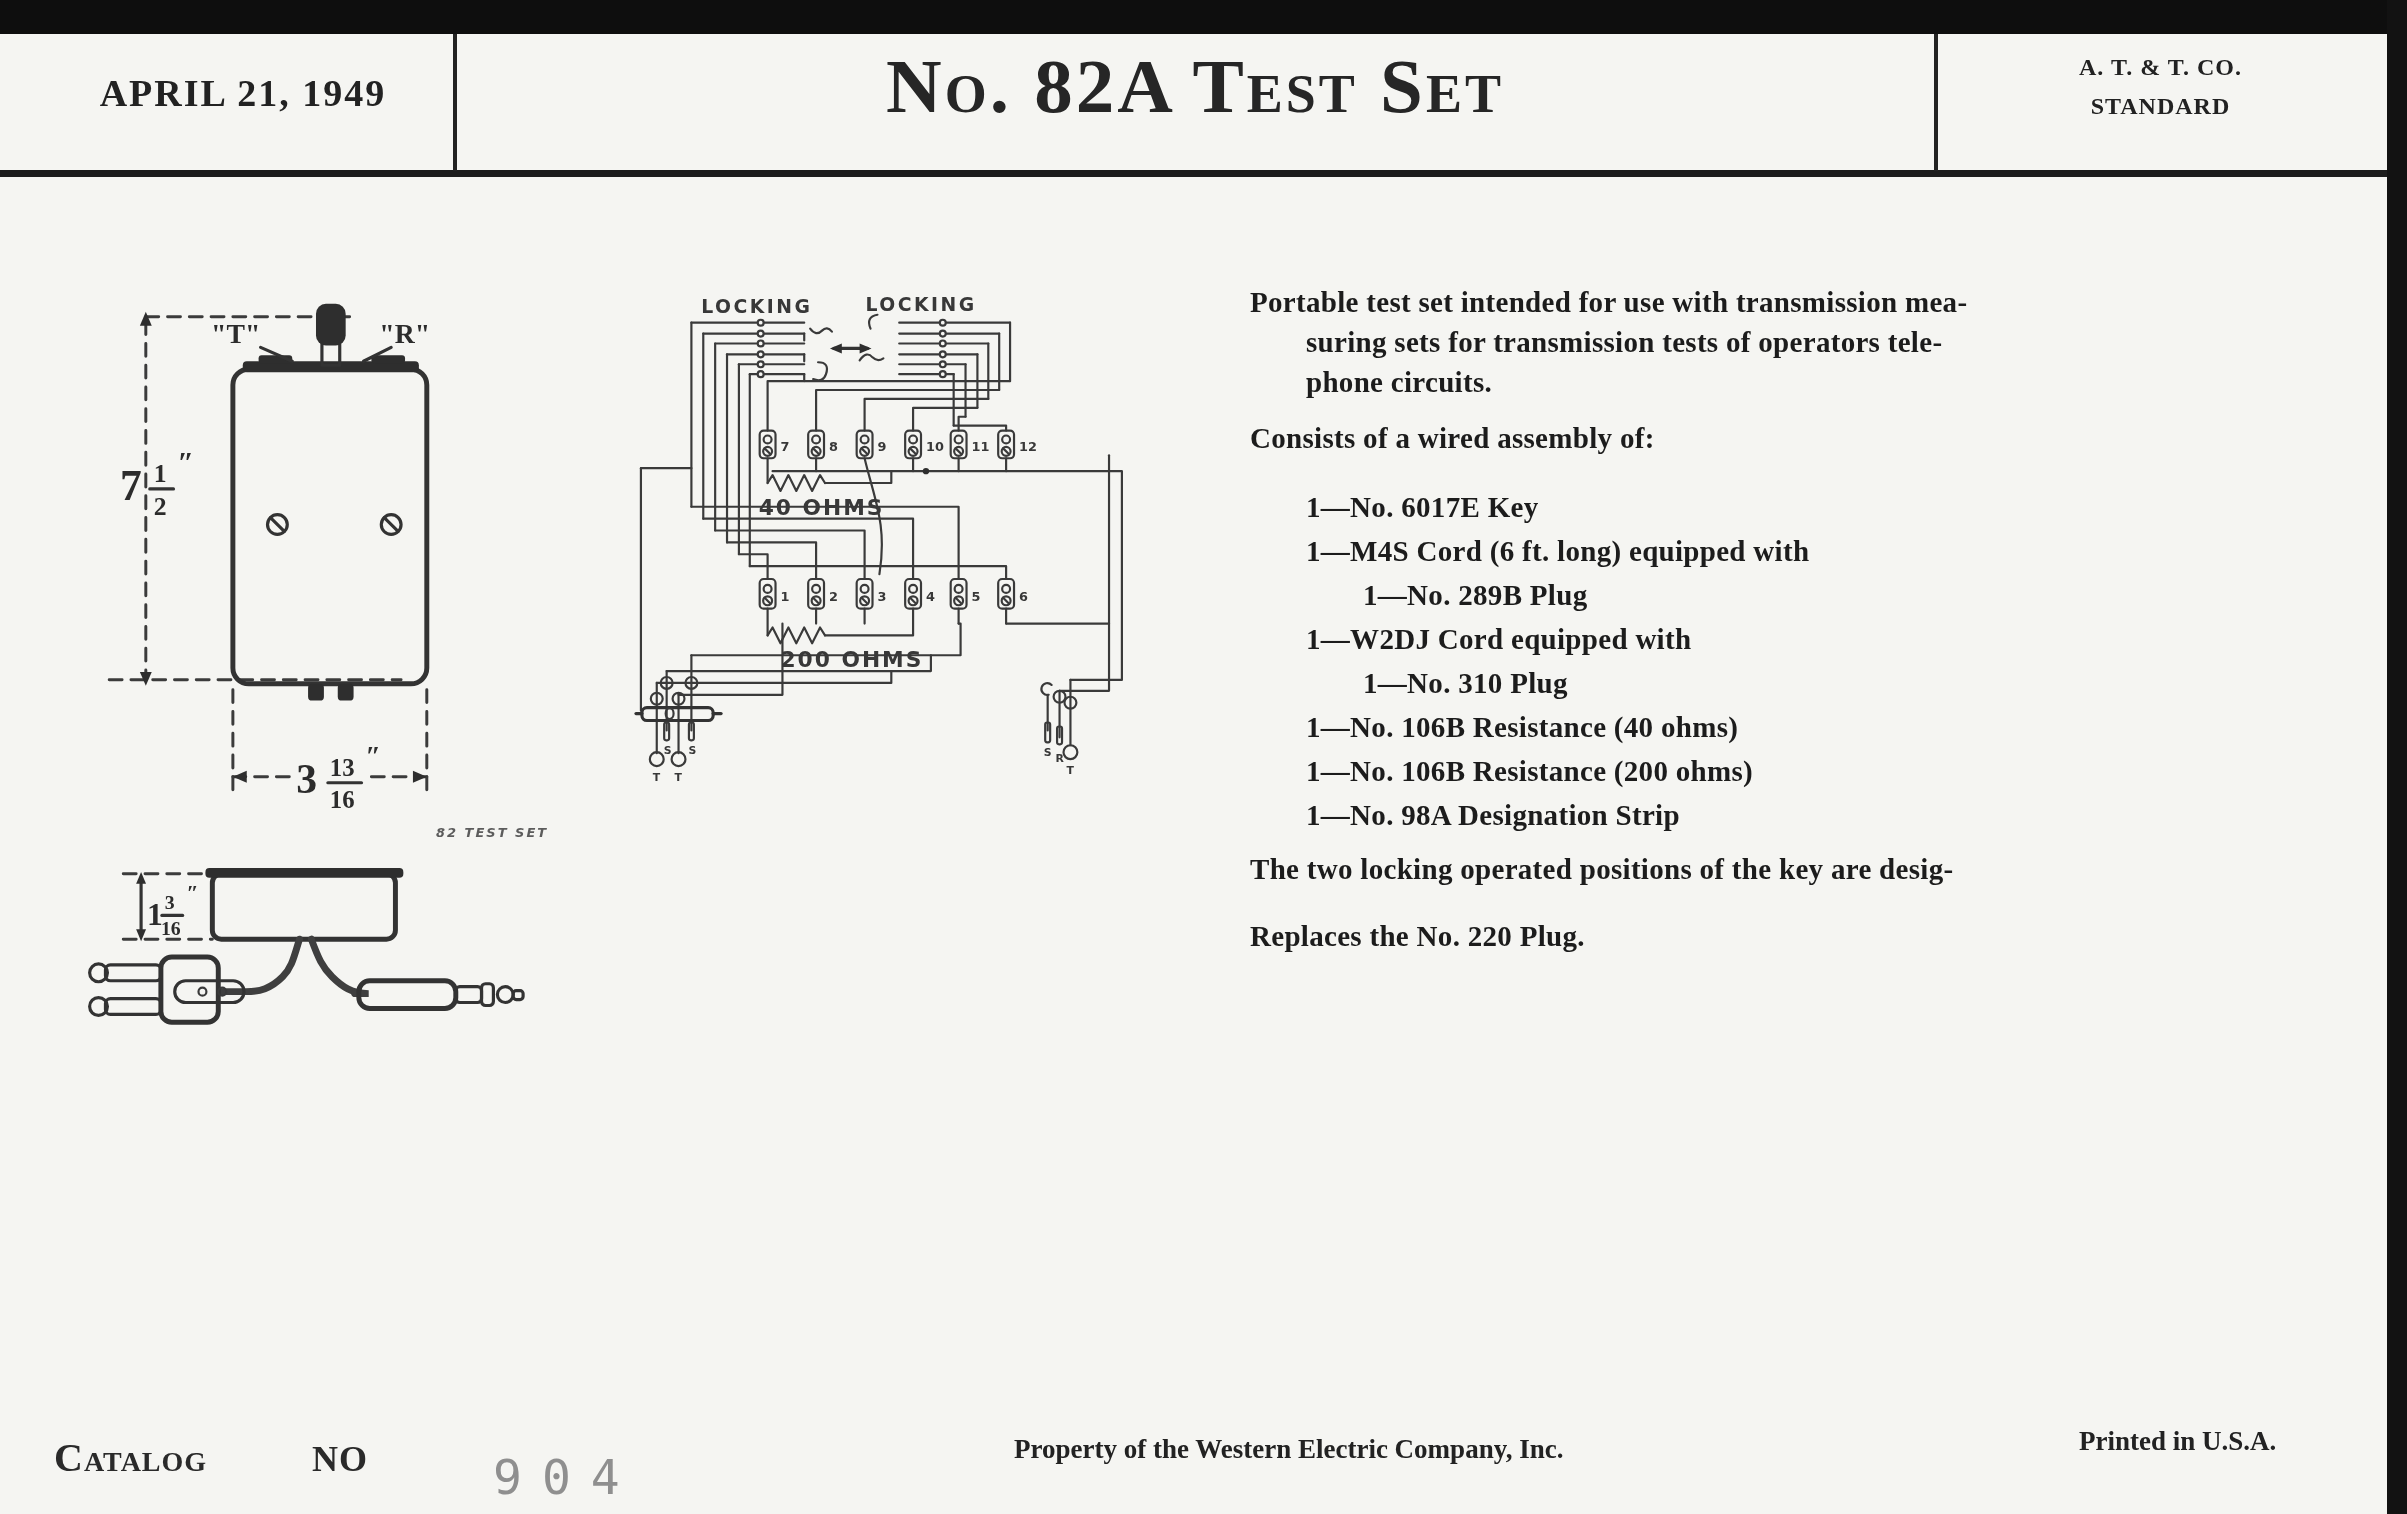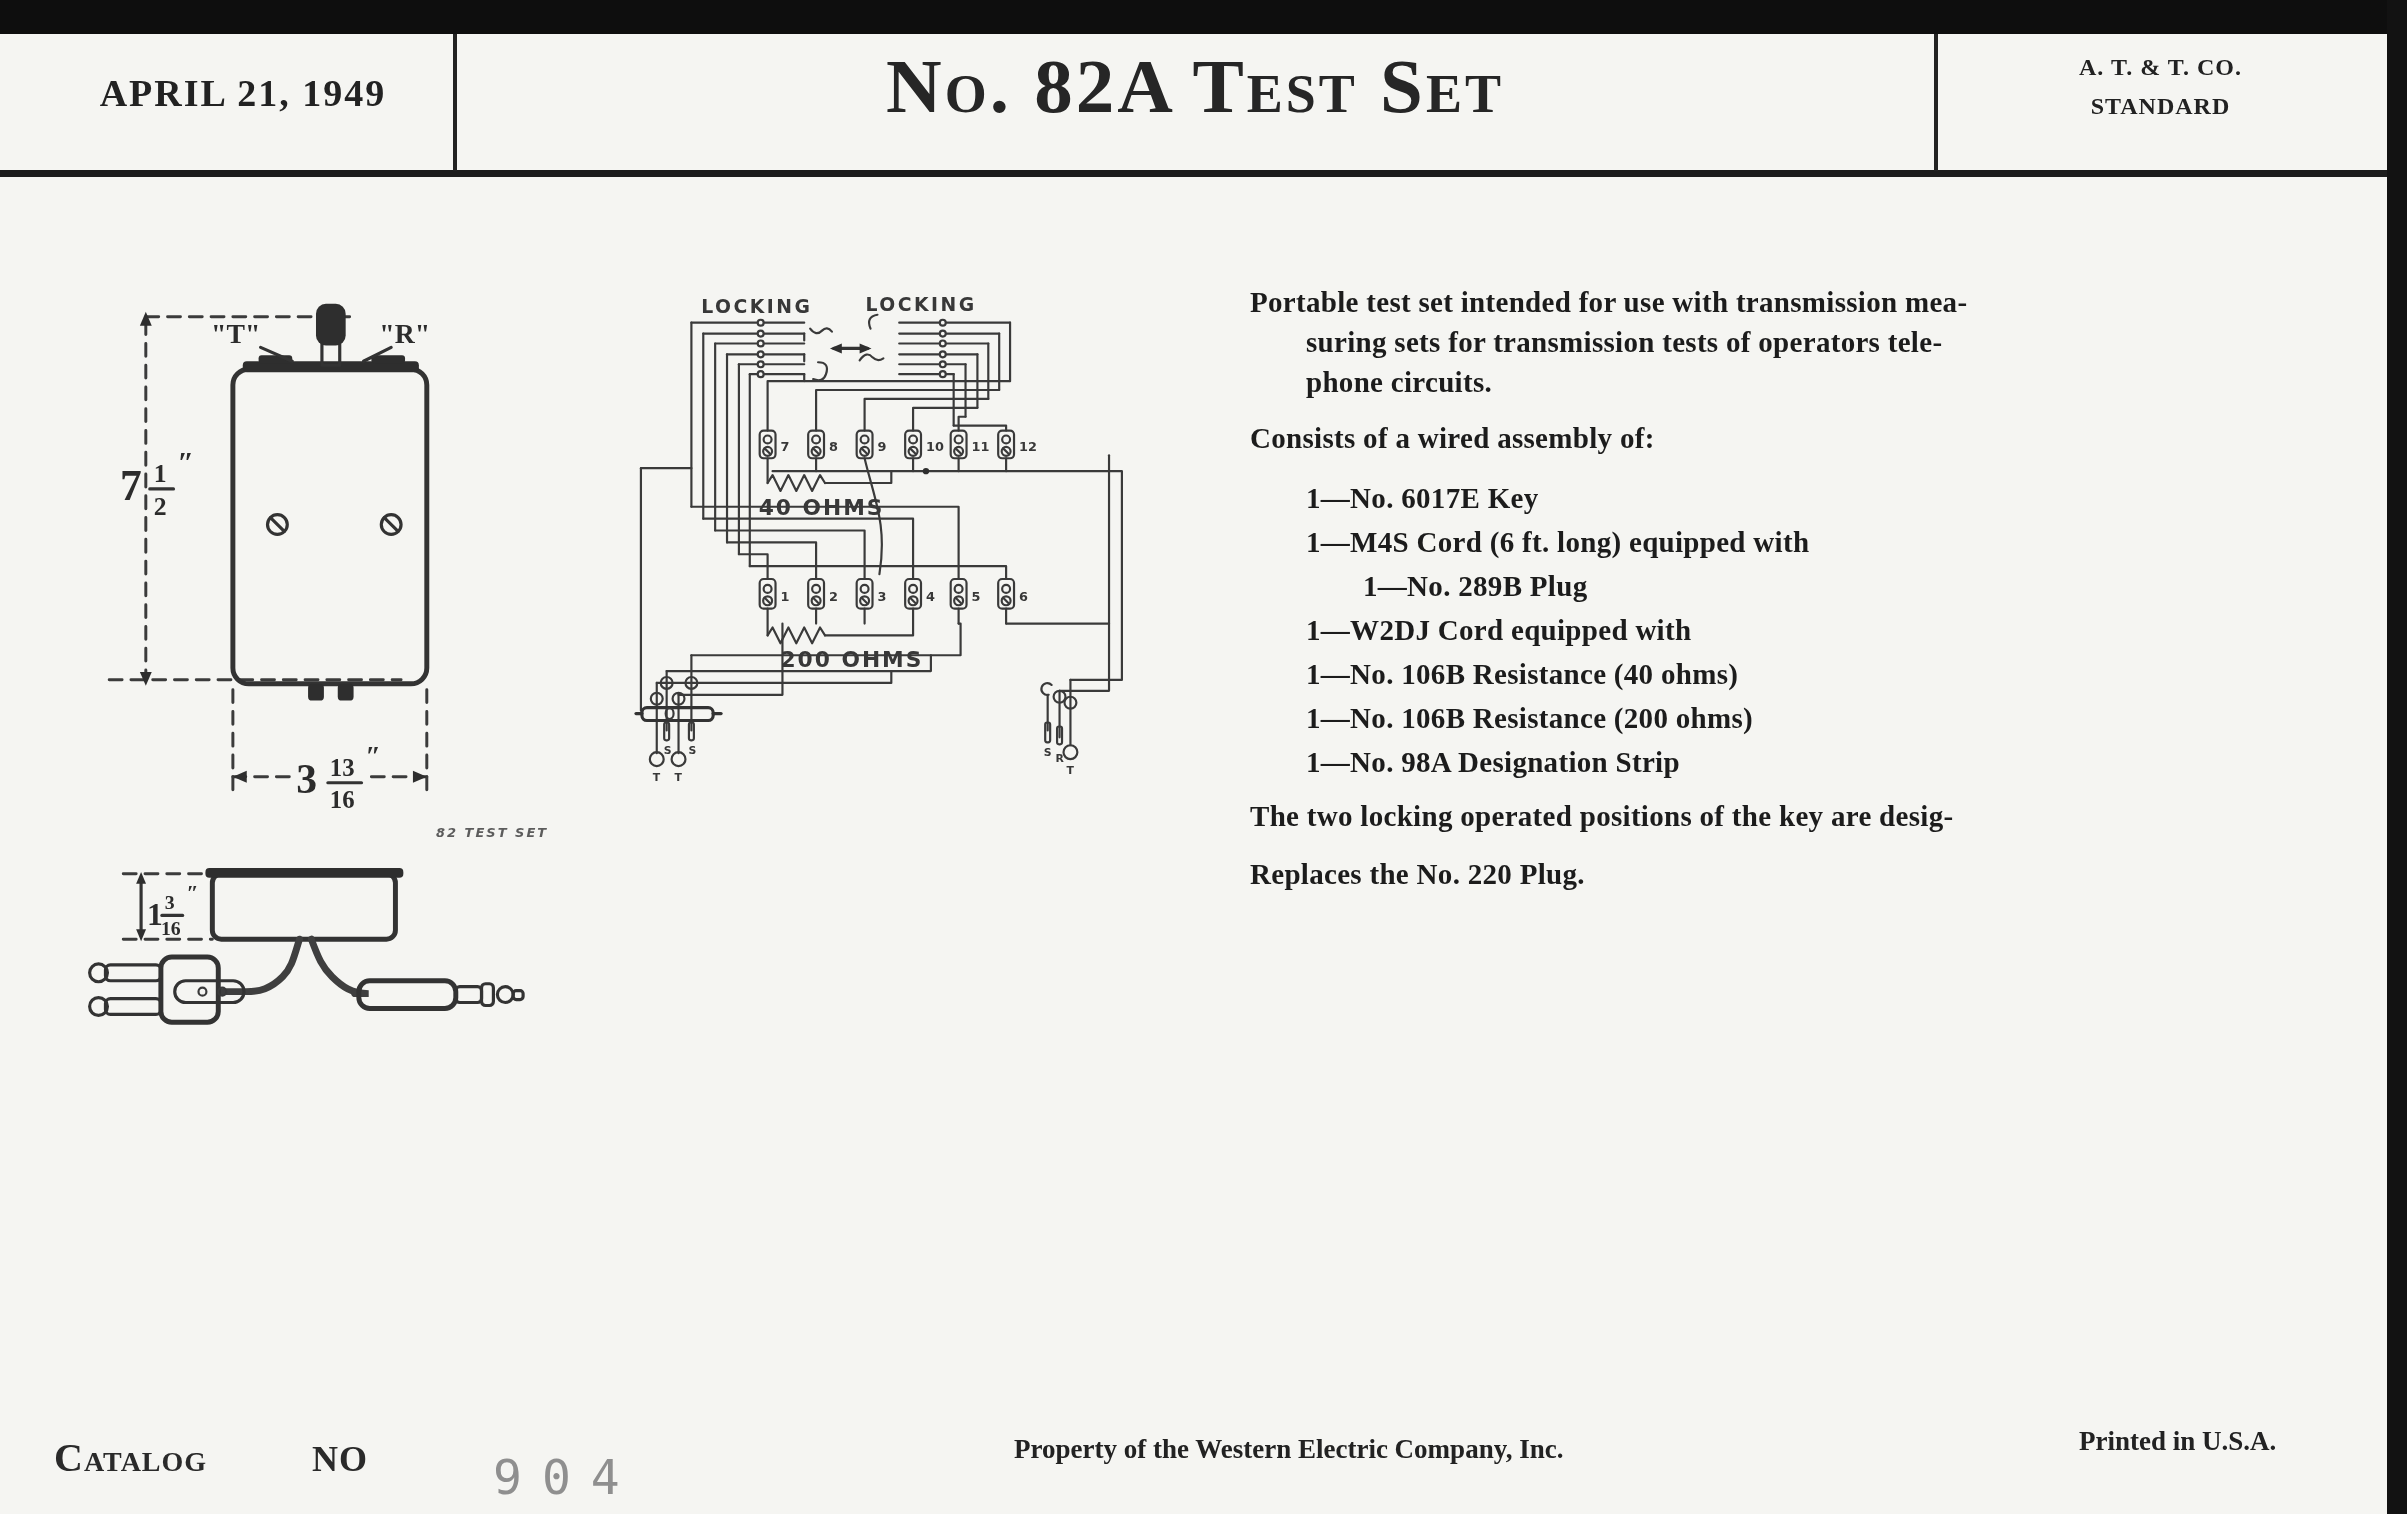--- a/index.html
+++ b/index.html
@@ -28,21 +28,21 @@
   }
 
   .desc{
     position:absolute;left:1250px;top:282px;width:1129px;
     font-size:29px;font-weight:700;letter-spacing:0.3px;color:#1c1c1c;
   }
   .desc .line{line-height:40px;}
   .desc .li{line-height:44px;}
   .ind1{padding-left:56px;}
   .ind2{padding-left:113px;}
-  .gap16{margin-top:16px;} .gap10{margin-top:18px;} .gap12{margin-top:12px;}
+  .gap16{margin-top:16px;} .gap10{margin-top:27px;} .gap12{margin-top:12px;}
 
   .fig-caption{
     position:absolute;left:436px;top:825px;
     font-family:"DejaVu Sans",sans-serif;font-size:13px;font-weight:700;font-style:italic;
     color:#5c5c5c;letter-spacing:2px;
   }
 
   .footer-catalog{
     position:absolute;left:54px;top:1434px;font-size:40px;font-weight:700;color:#2a2a2a;letter-spacing:1px;
   }
@@ -417,20 +417,21 @@
 
 <div class="desc">
   <div class="line">Portable test set intended for use with transmission mea-</div>
   <div class="line ind1">suring sets for transmission tests of operators tele-</div>
   <div class="line ind1">phone circuits.</div>
   <div class="line gap16">Consists of a wired assembly of:</div>
   <div class="li ind1 gap10">1—No. 6017E Key</div>
   <div class="li ind1">1—M4S Cord (6 ft. long) equipped with</div>
   <div class="li ind2">1—No. 289B Plug</div>
   <div class="li ind1">1—W2DJ Cord equipped with</div>
+  <div class="li ind2">1—No. 310 Plug</div>
   <div class="li ind1">1—No. 106B Resistance (40 ohms)</div>
   <div class="li ind1">1—No. 106B Resistance (200 ohms)</div>
   <div class="li ind1">1—No. 98A Designation Strip</div>
   <div class="line gap12">The two locking operated positions of the key are desig-</div>
   <div class="line gap10">Replaces the No. 220 Plug.</div>
 </div>
 
 <div class="footer-catalog">
   <span class="cat">Catalog</span>
   <span class="no">NO</span>

